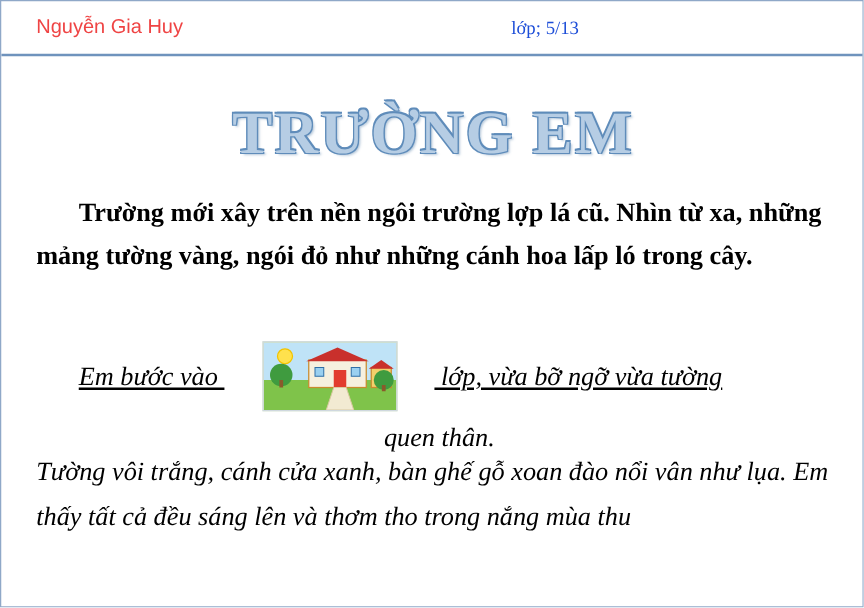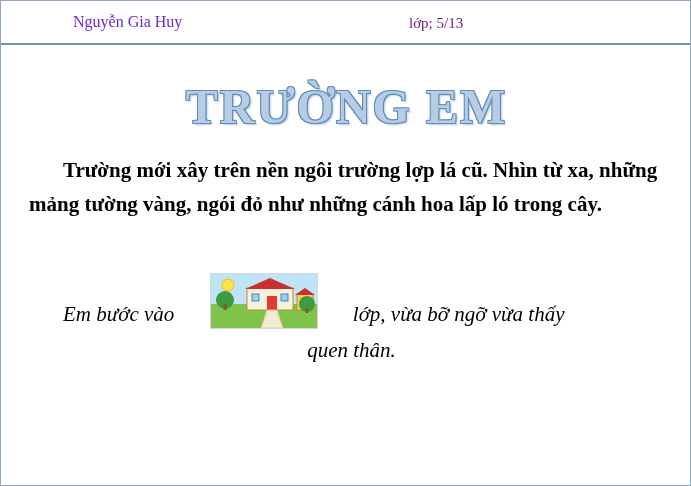--- a/index.html
+++ b/index.html
@@ -23,32 +23,31 @@
     position: absolute;
     top: 8px;
     left: 0;
     width: 691px;
     height: 30px;
   }
   .header-name {
     position: absolute;
     left: 28px;
     top: 4px;
-    font-family: Liberation Serif, serif;
+    font-family: Liberation Sans, sans-serif;
     font-size: 16px;
-    color: #6d28d9;
-    margin-left: 44px;
+    color: #ef4444;
   }
   .header-class {
     position: absolute;
     left: 408px;
     top: 6px;
     font-family: "Liberation Serif", serif;
     font-size: 15px;
-    color: #701a75;
+    color: #1d4ed8;
   }
   .rule {
     position: absolute;
     left: 0;
     top: 42px;
     width: 691px;
     height: 2px;
     background: #6f93bd;
   }
   .title {
@@ -84,25 +83,26 @@
     text-indent: 34px;
   }
   .p2-wrap {
     position: absolute;
     left: 28px;
     top: 272px;
     width: 645px;
   }
   .p2-line1 {
     display: flex;
-    align-items: flex-end;
+    align-items: center;
     gap: 16px;
     font-size: 21px;
     font-style: italic;
     line-height: 30px;
+    text-decoration: underline;
   }
   .p2-pre {
     padding-left: 34px;
     white-space: pre;
   }
   .p2-post {
     white-space: pre;
   }
   .p2-line2 {
     font-size: 21px;
@@ -164,19 +164,20 @@
           <rect x="41" y="20" width="7" height="7" fill="#9ad0f0" stroke="#2f6fa8" stroke-width="0.8"></rect>
           <rect x="70" y="20" width="7" height="7" fill="#9ad0f0" stroke="#2f6fa8" stroke-width="0.8"></rect>
           <rect x="86" y="20" width="16" height="16" fill="#f2d06b" stroke="#c98b2e" stroke-width="1"></rect>
           <polygon points="84,21 94,14 104,21" fill="#c9302c"></polygon>
           <polygon points="50,54 72,54 66,36 56,36" fill="#f2ead2" stroke="#d9c9a0" stroke-width="0.8"></polygon>
           <ellipse cx="96" cy="30" rx="8" ry="8" fill="#3f9b3f"></ellipse>
           <rect x="94.5" y="34" width="3" height="5" fill="#8a5a2b"></rect>
         </svg>
       </span>
 
-      <span class="p2-post"> lớp, vừa bỡ ngỡ vừa thấy</span>
+      <span class="p2-post"> lớp, vừa bỡ ngỡ vừa tường</span>
     </div>
     <div class="p2-line2">quen thân.</div>
   </div>
 
+  <div class="para p3">Tường vôi trắng, cánh cửa xanh, bàn ghế gỗ xoan đào nổi vân như lụa. Em thấy tất cả đều sáng lên và thơm tho trong nắng mùa thu</div>
 
 </div>
 
 </body></html>

